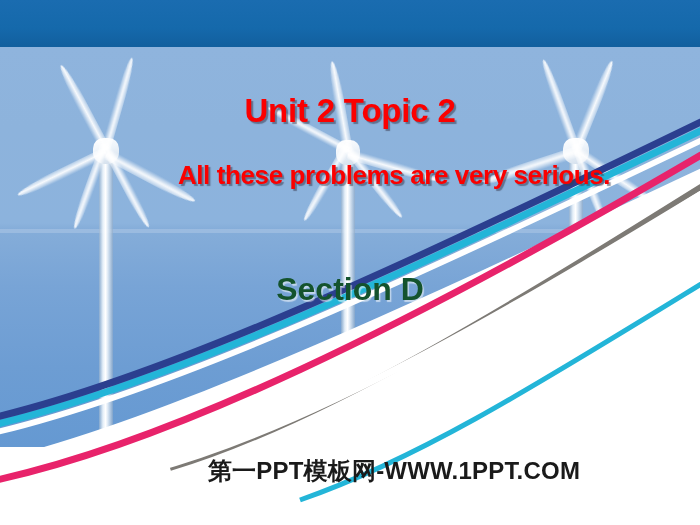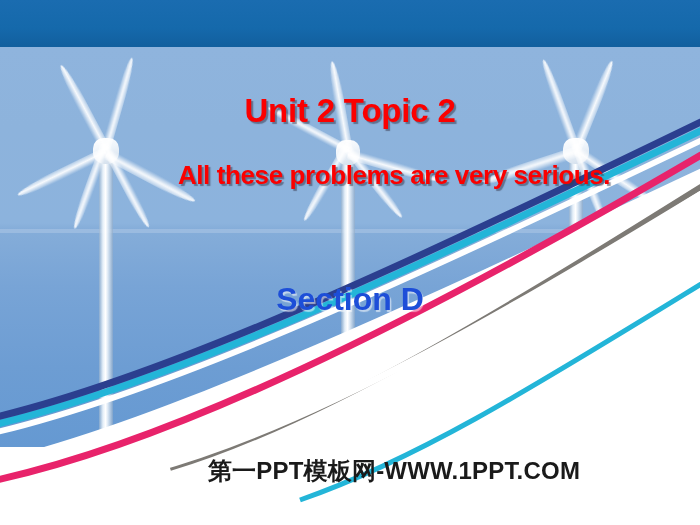--- a/index.html
+++ b/index.html
@@ -108,24 +108,24 @@
     font-size: 33px;
   }
   #title2 {
     top: 160px;
     font-size: 26px;
     letter-spacing: -0.4px;
     margin-left: 44px;
   }
   #section {
     position: absolute;
-    top: 281px;
+    top: 271px;
     width: 700px;
     text-align: center;
-    color: #1d4ed8;
+    color: #14532d;
     font-weight: bold;
     font-size: 32px;
     text-shadow: 1.5px 1.5px 1px rgba(255,255,255,0.55);
     white-space: nowrap;
   }
   #watermark {
     position: absolute;
     top: 455px;
     width: 700px;
     text-align: center;

